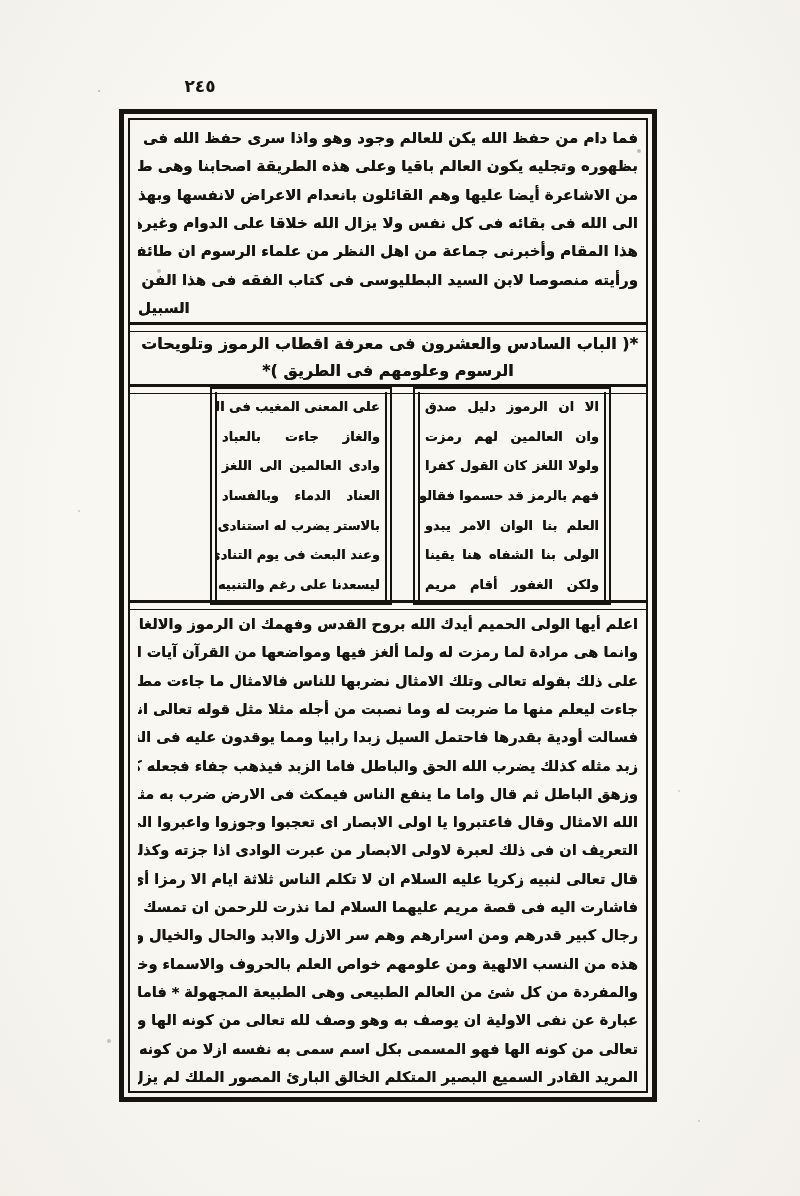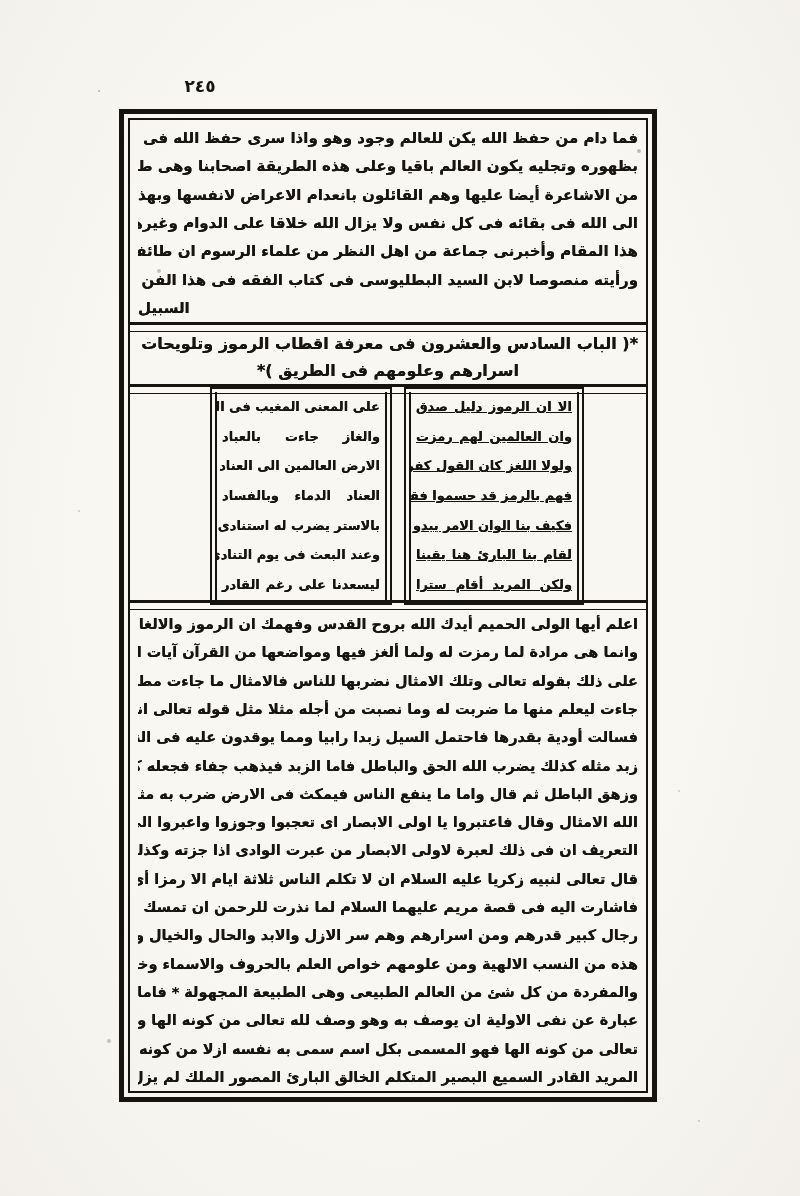--- a/index.html
+++ b/index.html
@@ -56,21 +56,21 @@
   .poem{position:absolute;top:272px;height:208px;left:0;right:0;}
   .poem-col{
     position:absolute;top:0;bottom:0;
     box-sizing:border-box;
     border-left:2px solid #171310;
     border-right:2px solid #171310;
     outline:2px solid #171310;
     outline-offset:3px;
   }
   .poem-col-left{left:85px;width:172px;}
-  .poem-col-right{left:279px;width:170px;text-decoration:underline;}
+  .poem-col-right{left:288px;width:188px;}
   .vline{
     height:29.7px;line-height:29.7px;
     padding:0 5px;
     font-size:13px;font-weight:bold;
     text-align:justify;text-align-last:justify;
     white-space:nowrap;overflow:hidden;
     text-shadow:0 0 .4px #181411;
   }
   .speck{position:absolute;width:2px;height:2px;border-radius:50%;background:#b9b4a8;
     box-shadow:60px 180px 0 1px #c6c1b4, -20px 420px 0 0 #ccc7ba, 540px 60px 0 1px #c2bdb0,
@@ -94,43 +94,43 @@
       <div class="tline" style="top:84.9px;">الى الله فى بقائه فى كل نفس ولا يزال الله خلاقا على الدوام وغيرهم من أهل النظر لا يصح لهم</div>
       <div class="tline" style="top:113.2px;">هذا المقام وأخبرنى جماعة من اهل النظر من علماء الرسوم ان طائفة من الحكماء عثروا على هذا</div>
       <div class="tline" style="top:141.5px;">ورأيته منصوصا لابن السيد البطليوسى فى كتاب الفقه فى هذا الفن * والله يقول الحق وهو يهدى</div>
       <div class="tline short-line" style="top:169.8px;">السبيل</div>
     </section>
 
     <div class="hrule" style="top:202px;"></div>
 
     <section class="heading" style="top:210px;height:54px;">
       <div class="hline">*( الباب السادس والعشرون فى معرفة اقطاب الرموز وتلويحات من</div>
-      <div class="hline">اسرارهم وعلومهم فى الطريق )*</div>
+      <div class="hline">الرسوم وعلومهم فى الطريق )*</div>
     </section>
 
     <div class="hrule" style="top:264px;"></div>
 
     <section class="poem">
       <div class="poem-col poem-col-right">
         <div class="vline">الا ان الرموز دليل صدق</div>
         <div class="vline">وان العالمين لهم رمزت</div>
         <div class="vline">ولولا اللغز كان القول كفرا</div>
         <div class="vline">فهم بالرمز قد حسموا فقالوا</div>
-        <div class="vline">فكيف بنا الوان الامر يبدو</div>
-        <div class="vline">لقام بنا البارئ هنا يقينا</div>
-        <div class="vline">ولكن المريد أقام سترا</div>
+        <div class="vline">العلم بنا الوان الامر يبدو</div>
+        <div class="vline">الولى بنا الشفاه هنا يقينا</div>
+        <div class="vline">ولكن الغفور أقام مريم</div>
       </div>
       <div class="poem-col poem-col-left">
         <div class="vline">على المعنى المغيب فى الفؤاد</div>
         <div class="vline">والغاز جاءت بالعباد</div>
-        <div class="vline">الارض العالمين الى العناد</div>
+        <div class="vline">وادى العالمين الى اللغز</div>
         <div class="vline">العناد الدماء وبالفساد</div>
         <div class="vline">بالاستر يضرب له استنادى</div>
         <div class="vline">وعند البعث فى يوم التنادى</div>
-        <div class="vline">ليسعدنا على رغم القادر</div>
+        <div class="vline">ليسعدنا على رغم والتنبيه</div>
       </div>
     </section>
 
     <div class="hrule" style="top:480px;"></div>
 
     <section class="sec" style="top:490px;height:481px;">
       <div class="bline" style="top:0px;">اعلم أيها الولى الحميم أيدك الله بروح القدس وفهمك ان الرموز والالغاز ليست مرادة لانفسها</div>
       <div class="bline" style="top:28.3px;">وانما هى مرادة لما رمزت له ولما ألغز فيها ومواضعها من القرآن آيات الاعتبار كلها والتنبيه</div>
       <div class="bline" style="top:56.6px;">على ذلك بقوله تعالى وتلك الامثال نضربها للناس فالامثال ما جاءت مطلوبة لانفسها وانما</div>
       <div class="bline" style="top:84.9px;">جاءت ليعلم منها ما ضربت له وما نصبت من أجله مثلا مثل قوله تعالى انزل من السماء ماء</div>

